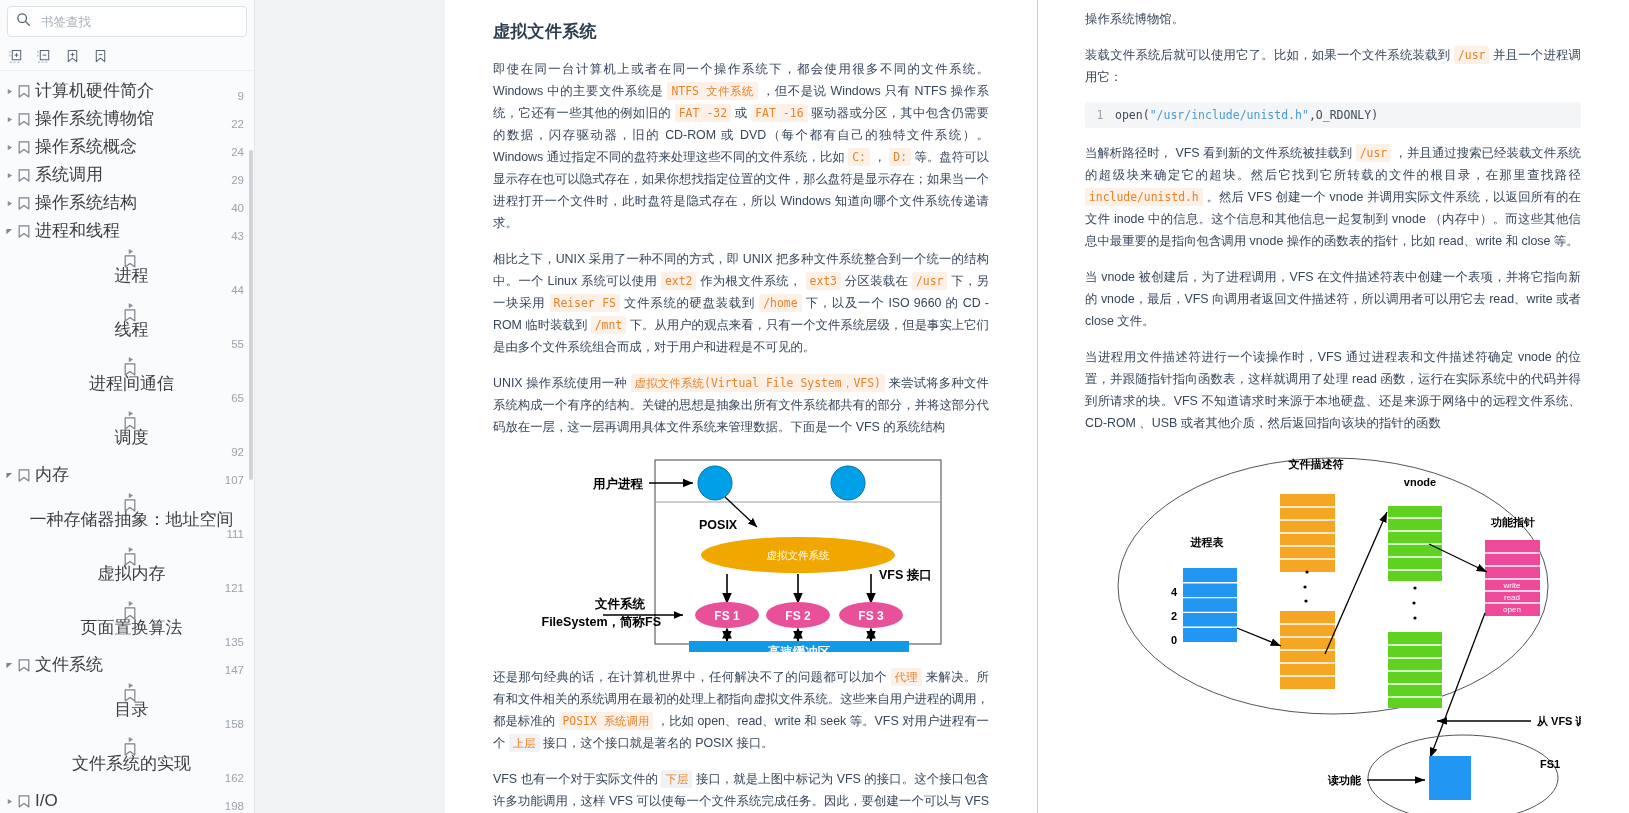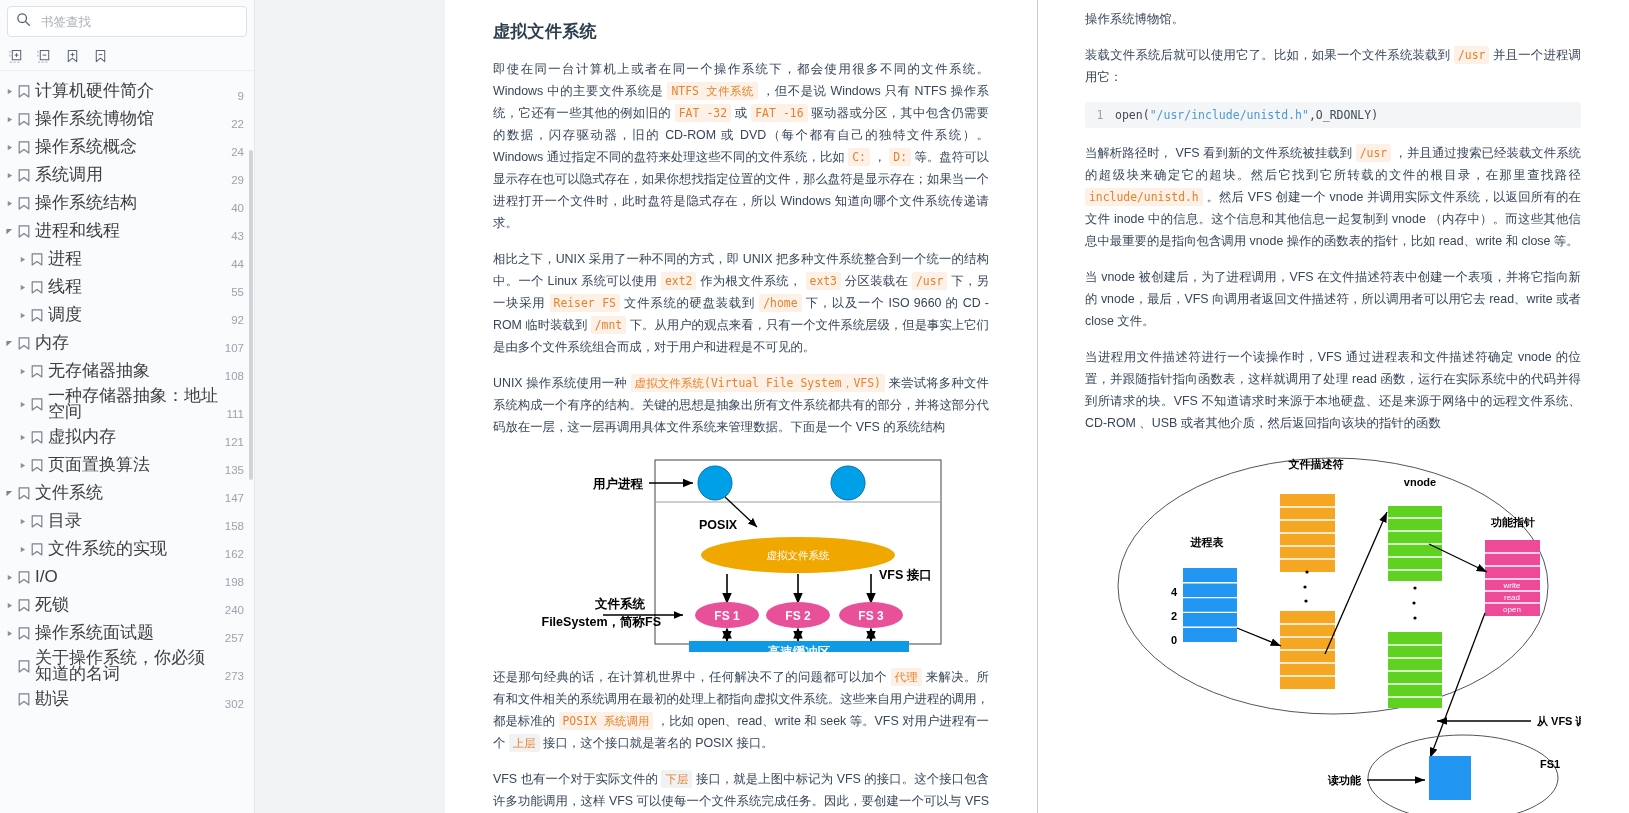--- a/index.html
+++ b/index.html
@@ -69,21 +69,21 @@
   .node-label {
     flex: 1; font-size: 17px; color: #3b4045;
     line-height: 16px; padding-left: 3px;
     white-space: normal;
   }
   .node-page {
     flex: none; font-size: 11.5px; color: #9aa3ad;
     align-self: flex-end; padding-left: 6px;
   }
   .lvl0 { padding-left: 3px; }
-  .lvl1 { padding-left: 16px; }
+  .lvl1 { padding-left: 16px; flex-direction: column; }
 
   .sb-scroll {
     position: absolute; right: 1px; top: 150px;
     width: 4px; height: 330px; background: #cfd4d9; border-radius: 2px;
   }
 
   
   #reader {
     flex: 1; height: 813px; background: #f2f3f5;
     display: flex; justify-content: center;
@@ -309,50 +309,50 @@
           <span class="caret">
             <svg width="7" height="7" viewBox="0 0 8 8">
               <path d="M2 1 L7 4 L2 7 Z" fill="#8a9099"></path>
             </svg>
           </span>
           <span class="bm-ico">
             <svg width="12" height="13" viewBox="0 0 12 13">
               <path d="M1.2 0.8 L10.8 0.8 L10.8 12 L6 8.4 L1.2 12 Z" fill="none" stroke="#7a828c" stroke-width="1.2" stroke-linejoin="round"></path>
             </svg>
           </span>
+          <span class="node-label">进程间通信</span>
+          <span class="node-page">65</span>
+        </div>
+        <div class="node lvl1">
+          <span class="caret">
+            <svg width="7" height="7" viewBox="0 0 8 8">
+              <path d="M2 1 L7 4 L2 7 Z" fill="#8a9099"></path>
+            </svg>
+          </span>
+          <span class="bm-ico">
+            <svg width="12" height="13" viewBox="0 0 12 13">
+              <path d="M1.2 0.8 L10.8 0.8 L10.8 12 L6 8.4 L1.2 12 Z" fill="none" stroke="#7a828c" stroke-width="1.2" stroke-linejoin="round"></path>
+            </svg>
+          </span>
           <span class="node-label">调度</span>
           <span class="node-page">92</span>
         </div>
         <div class="node lvl0">
           <span class="caret">
             <svg width="7" height="7" viewBox="0 0 8 8">
               <path d="M0.5 1 L7 1 L0.5 7 Z" fill="#7a828c"></path>
             </svg>
           </span>
           <span class="bm-ico">
             <svg width="12" height="13" viewBox="0 0 12 13">
               <path d="M1.2 0.8 L10.8 0.8 L10.8 12 L6 8.4 L1.2 12 Z" fill="none" stroke="#7a828c" stroke-width="1.2" stroke-linejoin="round"></path>
             </svg>
           </span>
           <span class="node-label">内存</span>
           <span class="node-page">107</span>
-        </div>
-        <div class="node lvl1">
-          <span class="caret">
-            <svg width="7" height="7" viewBox="0 0 8 8">
-              <path d="M2 1 L7 4 L2 7 Z" fill="#8a9099"></path>
-            </svg>
-          </span>
-          <span class="bm-ico">
-            <svg width="12" height="13" viewBox="0 0 12 13">
-              <path d="M1.2 0.8 L10.8 0.8 L10.8 12 L6 8.4 L1.2 12 Z" fill="none" stroke="#7a828c" stroke-width="1.2" stroke-linejoin="round"></path>
-            </svg>
-          </span>
-          <span class="node-label">无存储器抽象</span>
-          <span class="node-page">108</span>
         </div>
         <div class="node lvl1">
           <span class="caret">
             <svg width="7" height="7" viewBox="0 0 8 8">
               <path d="M2 1 L7 4 L2 7 Z" fill="#8a9099"></path>
             </svg>
           </span>
           <span class="bm-ico">
             <svg width="12" height="13" viewBox="0 0 12 13">
               <path d="M1.2 0.8 L10.8 0.8 L10.8 12 L6 8.4 L1.2 12 Z" fill="none" stroke="#7a828c" stroke-width="1.2" stroke-linejoin="round"></path>

